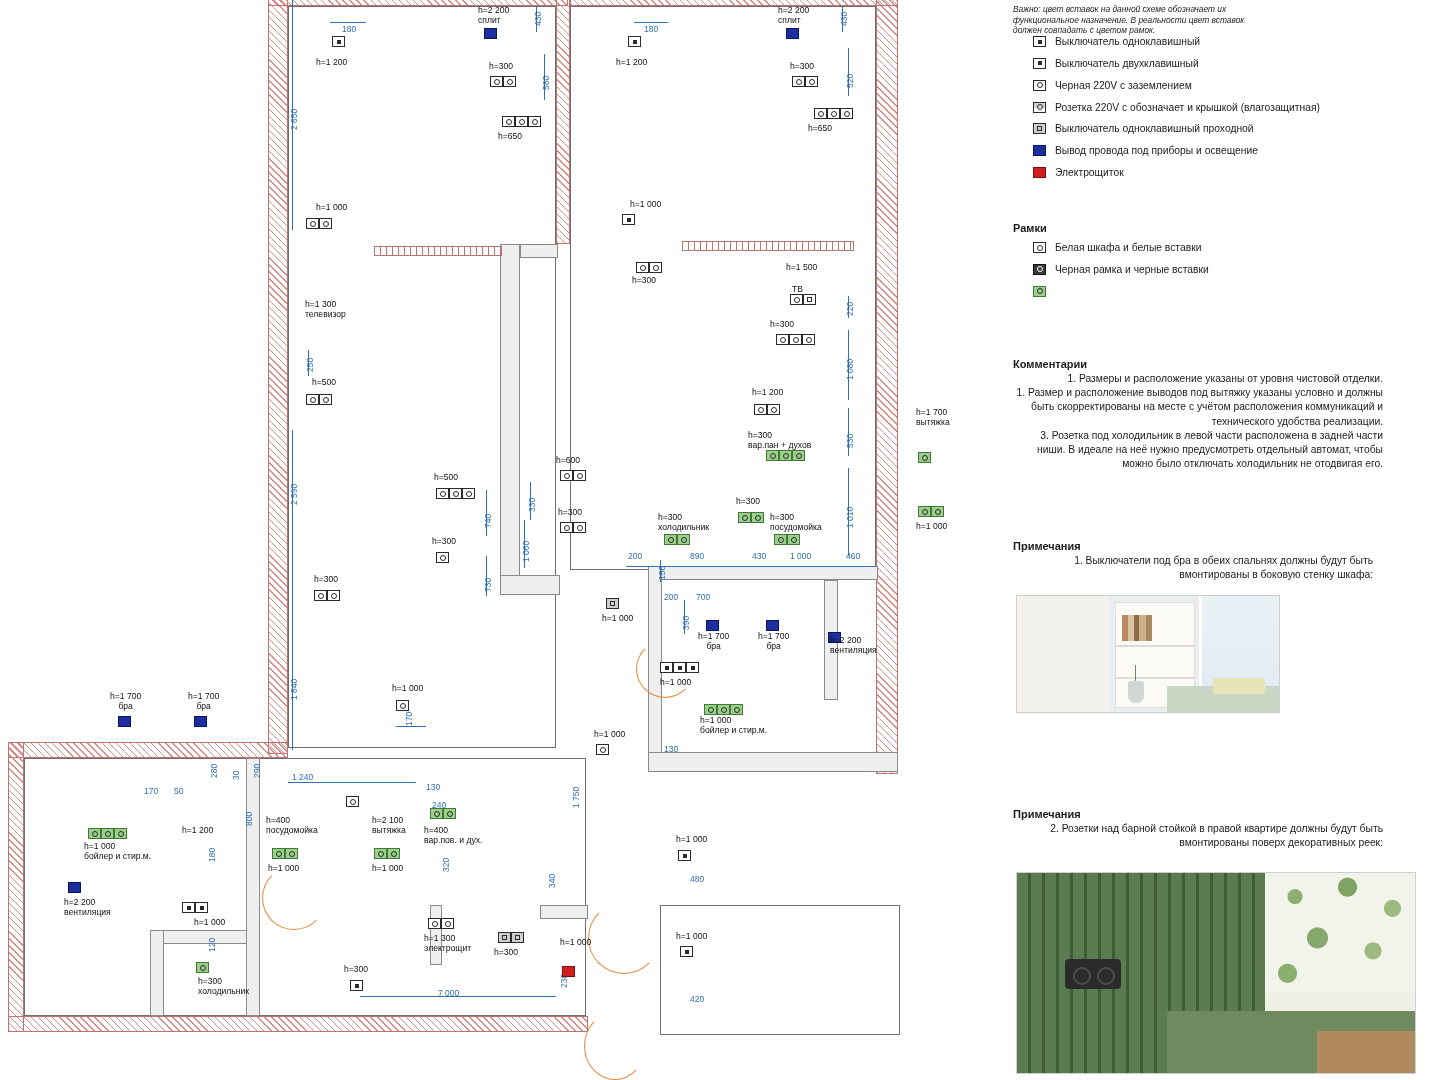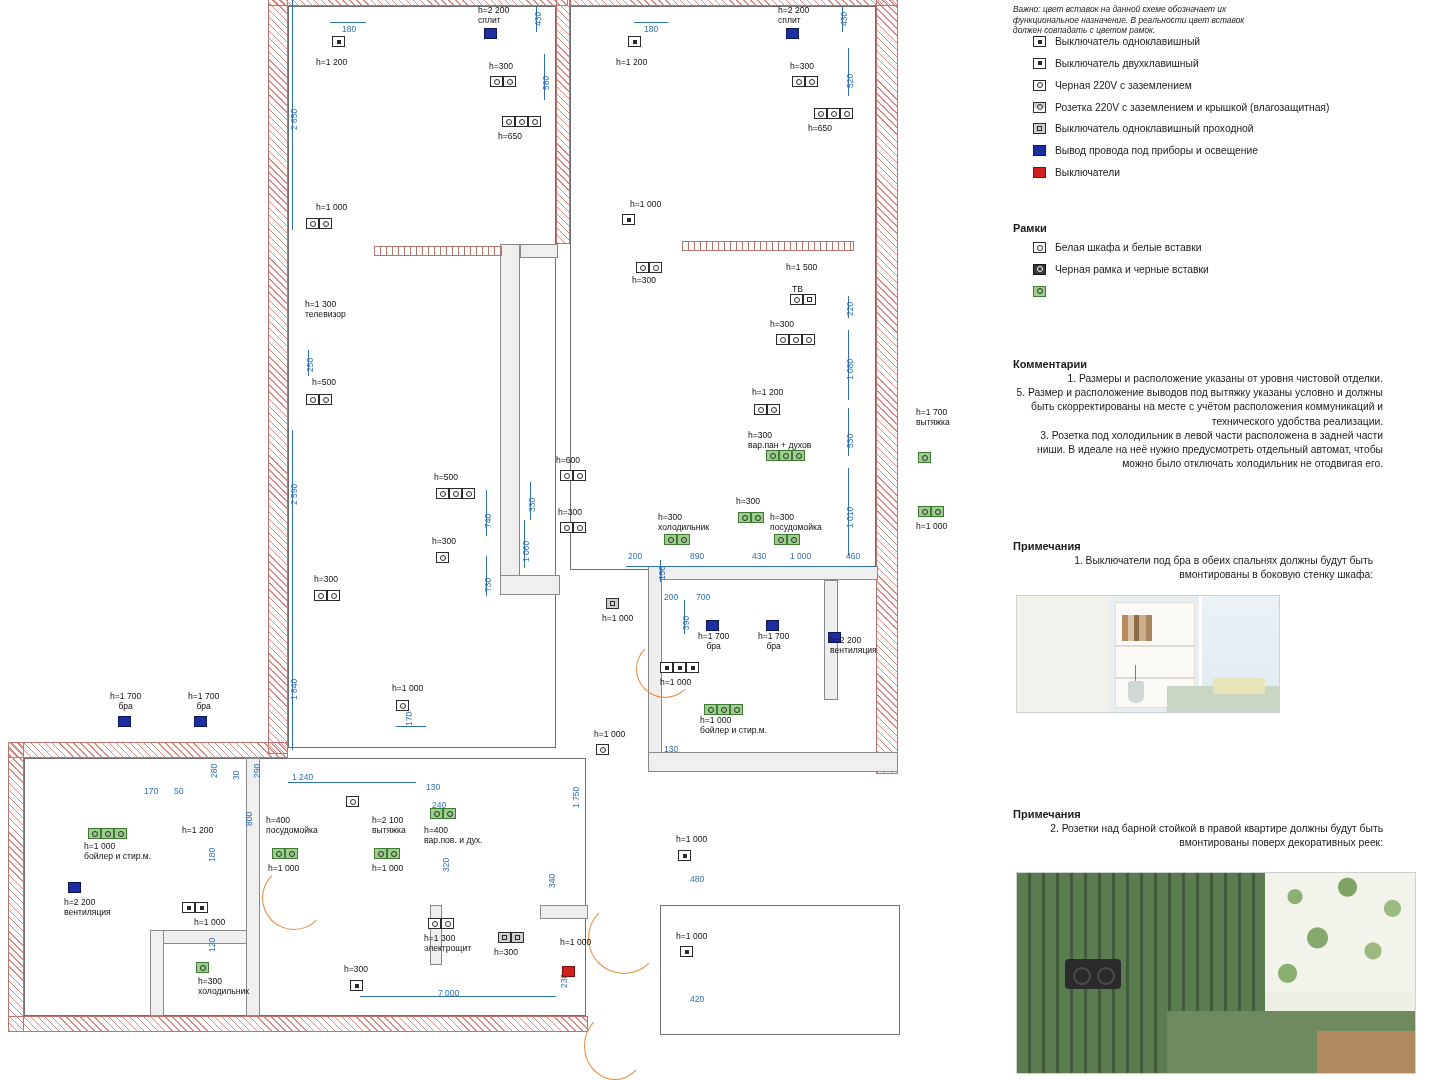--- a/index.html
+++ b/index.html
@@ -691,35 +691,35 @@
       <div class="lgrow">
         <span class="sym sock">
             <i></i>
           </span>
         <span class="txt">Черная 220V с заземлением</span>
       </div>
       <div class="lgrow">
         <span class="sym sock" style="background:linear-gradient(180deg,#cfcfcf 0 50%,#ffffff 50% 100%);">
             <i></i>
           </span>
-        <span class="txt">Розетка 220V с заземлением и крышкой (влагозащитная)</span>
+        <span class="txt">Розетка 220V с обозначает и крышкой (влагозащитная)</span>
       </div>
       <div class="lgrow">
         <span class="sym grey">
             <i></i>
           </span>
         <span class="txt">Выключатель одноклавишный проходной</span>
       </div>
       <div class="lgrow">
         <span class="sym blue"></span>
         <span class="txt">Вывод провода под приборы и освещение</span>
       </div>
       <div class="lgrow">
         <span class="sym red"></span>
-        <span class="txt">Выключатели</span>
+        <span class="txt">Электрощиток</span>
       </div>
     </div>
 
     <div style="position:absolute;left:8px;top:222px;width:420px;">
       <div class="lgtitle">Рамки</div>
       <div style="margin-left:20px;">
         <div class="lgrow">
           <span class="sym sock">
               <i></i>
             </span>
@@ -735,21 +735,21 @@
           <span class="sym sock green">
               <i></i>
             </span>
         </div>
       </div>
     </div>
 
     <div style="position:absolute;left:8px;top:358px;width:370px;">
       <div class="lgtitle" style="margin-bottom:2px;">Комментарии</div>
       <div class="block">1. Размеры и расположение указаны от уровня чистовой отделки.</div>
-      <div class="block">5. Размер и расположение выводов под вытяжку указаны условно и должны быть скорректированы на месте с учётом расположения коммуникаций и технического удобства реализации.</div>
+      <div class="block">1. Размер и расположение выводов под вытяжку указаны условно и должны быть скорректированы на месте с учётом расположения коммуникаций и технического удобства реализации.</div>
       <div class="block">3. Розетка под холодильник в левой части расположена в задней части ниши. В идеале на неё нужно предусмотреть отдельный автомат, чтобы можно было отключать холодильник не отодвигая его.</div>
     </div>
 
     <div style="position:absolute;left:8px;top:540px;width:360px;">
       <div class="lgtitle" style="margin-bottom:2px;">Примечания</div>
       <div class="block">1. Выключатели под бра в обеих спальнях должны будут быть вмонтированы в боковую стенку шкафа:</div>
     </div>
     <div class="ph photo1" style="position:absolute;left:11px;top:595px;">
       <div class="p1-wall"></div>
       <div class="p1-shelfbox">

